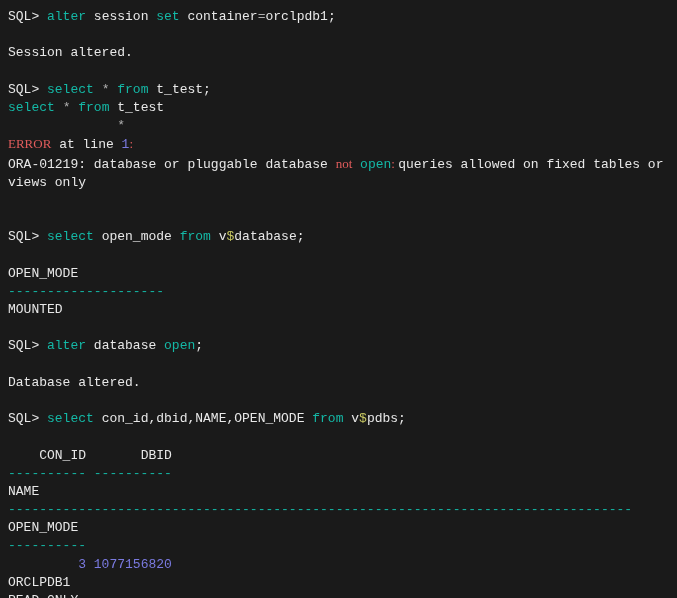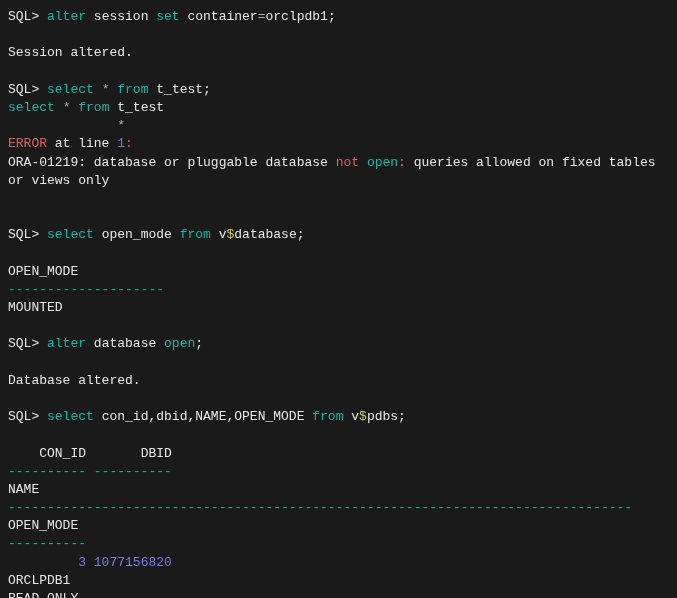--- a/index.html
+++ b/index.html
@@ -13,20 +13,20 @@
     width: 677px;
     box-sizing: border-box;
   }
   .terminal {
     white-space: pre-wrap;
     word-wrap: break-word;
   }
   .white { color: #e8e8e8; }
   .gray { color: #b0b0b0; }
   .green { color: #14b8a6; }
-  .red { color: #e05c5c; }
+  .red { color: #e05c5c; font-family: Liberation Serif, serif; }
   .blue { color: #7a7ae0; }
   .yellow { color: #c8c862; }
 </style>
 </head>
 <body>
 
 <div class="terminal" id="term"><div><span class="white">SQL&gt; </span><span class="green">alter</span><span class="white"> session </span><span class="green">set</span><span class="white"> container</span><span class="gray">=</span><span class="white">orclpdb1;</span></div><div>&nbsp;</div><div><span class="white">Session altered.</span></div><div>&nbsp;</div><div><span class="white">SQL&gt; </span><span class="green">select</span><span class="white"> </span><span class="gray">*</span><span class="white"> </span><span class="green">from</span><span class="white"> t_test;</span></div><div><span class="green">select</span><span class="white"> </span><span class="gray">*</span><span class="white"> </span><span class="green">from</span><span class="white"> t_test</span></div><div><span class="white">              </span><span class="gray">*</span></div><div><span class="red">ERROR</span><span class="white"> at line </span><span class="blue">1</span><span class="red">:</span></div><div><span class="white">ORA-01219: database or pluggable database </span><span class="red">not</span><span class="white"> </span><span class="green">open</span><span class="red">: </span><span class="white">queries allowed on fixed tables or views only</span></div><div>&nbsp;</div><div>&nbsp;</div><div><span class="white">SQL&gt; </span><span class="green">select</span><span class="white"> open_mode </span><span class="green">from</span><span class="white"> v</span><span class="yellow">$</span><span class="white">database;</span></div><div>&nbsp;</div><div><span class="white">OPEN_MODE</span></div><div><span class="green">--------------------</span></div><div><span class="white">MOUNTED</span></div><div>&nbsp;</div><div><span class="white">SQL&gt; </span><span class="green">alter</span><span class="white"> database </span><span class="green">open</span><span class="white">;</span></div><div>&nbsp;</div><div><span class="white">Database altered.</span></div><div>&nbsp;</div><div><span class="white">SQL&gt; </span><span class="green">select</span><span class="white"> con_id,dbid,NAME,OPEN_MODE </span><span class="green">from</span><span class="white"> v</span><span class="yellow">$</span><span class="white">pdbs;</span></div><div>&nbsp;</div><div><span class="white">    CON_ID       DBID</span></div><div><span class="green">---------- ----------</span></div><div><span class="white">NAME</span></div><div><span class="green">--------------------------------------------------------------------------------</span></div><div><span class="white">OPEN_MODE</span></div><div><span class="green">----------</span></div><div><span class="white">         </span><span class="blue">3 1077156820</span></div><div><span class="white">ORCLPDB1</span></div><div><span class="white">READ ONLY</span></div></div>
 
 </body></html>

